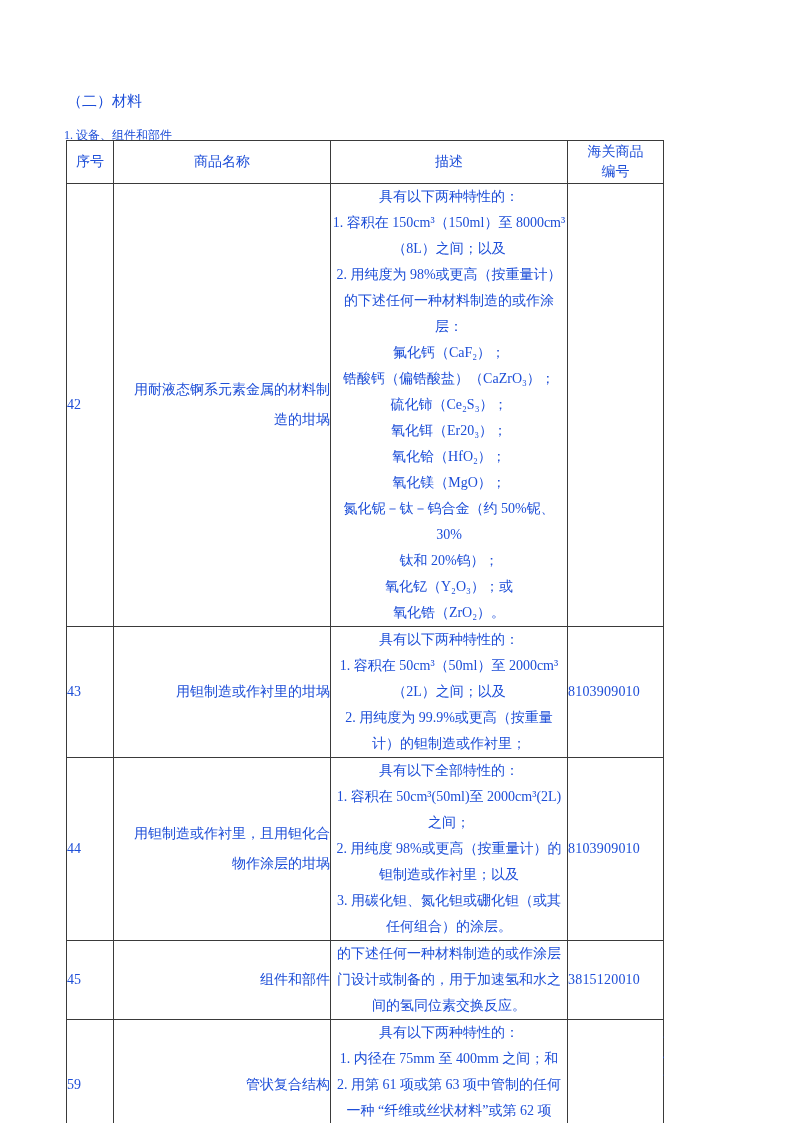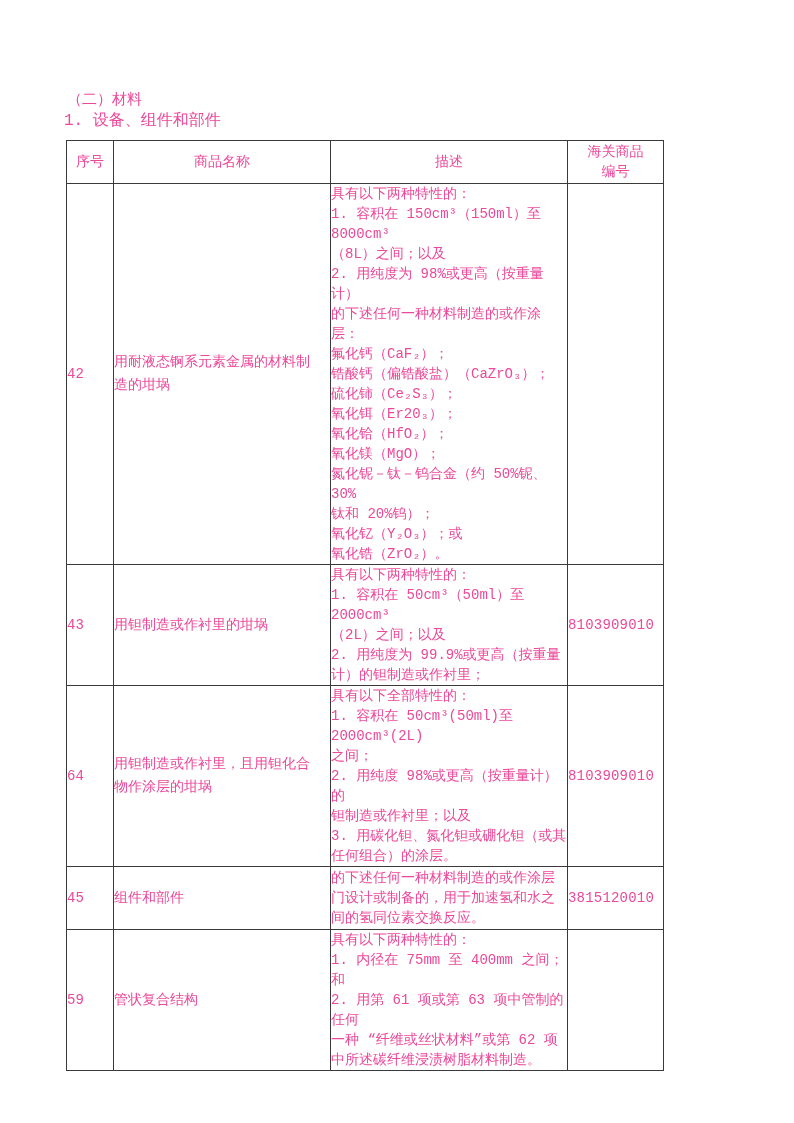--- a/index.html
+++ b/index.html
@@ -1,30 +1,30 @@
 <!DOCTYPE html>
 <html><head>
 <meta charset="utf-8">
 <style>
   html,body{margin:0;padding:0;background:#ffffff;}
   .page{
     position:relative;
     width:664px;height:1123px;
     background:#ffffff;
-    color:#ec4899;
-    font-family:Liberation Mono, monospace;
+    color:#1d4ed8;
+    font-family:Liberation Serif, serif;
     overflow:hidden;
   }
   .doc-heading{
     position:absolute;left:67px;top:92px;
     font-size:15px;line-height:18px;
   }
   .doc-subheading{
-    position:absolute;left:64px;top:112px;
-    font-size:16px;line-height:18px;
+    position:absolute;left:64px;top:126px;
+    font-size:12px;line-height:18px;
   }
   table.materials{
     position:absolute;left:66px;top:140px;
     border-collapse:collapse;table-layout:fixed;
     width:662px;
   }
   table.materials th,
   table.materials td{
     border:1px solid #3a3a3a;
     font-size:14px;
@@ -40,29 +40,29 @@
   tr.rh3{height:63px;}
   tr.rh4{height:96px;}
   th.hcell{
     text-align:center;
     line-height:20px;
     white-space:pre-line;
     padding:1px 2px;
   }
   td.c-no{}
   td.c-name{
-    text-align:left;
+    text-align:right;
     padding:2px 8px 2px 9px;
-    line-height:23px;
+    line-height:30px;
     white-space:pre-line;
   }
   td.c-desc{
-    text-align:left;
+    text-align:center;
     padding:1px 4px 1px 6px;
-    line-height:20px;
+    line-height:26px;
     white-space:pre-line;
   }
   td.c-code{text-align:left;letter-spacing:0.2px;}
   td.c-unit{text-align:center;letter-spacing:1px;}
   .page-number{
     position:absolute;left:663px;top:1026px;
     font-size:20px;line-height:19px;
     letter-spacing:1px;
   }
 </style>
@@ -120,21 +120,21 @@
         <td class="c-name">用钽制造或作衬里的坩埚</td>
         <td class="c-desc">具有以下两种特性的：
 1. 容积在 50cm³（50ml）至 2000cm³
 （2L）之间；以及
 2. 用纯度为 99.9%或更高（按重量
 计）的钽制造或作衬里；</td>
         <td class="c-code">8103909010</td>
         <td class="c-unit">千克</td>
       </tr>
       <tr class="rh2">
-        <td class="c-no">64</td>
+        <td class="c-no">44</td>
         <td class="c-name">用钽制造或作衬里，且用钽化合
 物作涂层的坩埚</td>
         <td class="c-desc">具有以下全部特性的：
 1. 容积在 50cm³(50ml)至 2000cm³(2L)
 之间；
 2. 用纯度 98%或更高（按重量计）的
 钽制造或作衬里；以及
 3. 用碳化钽、氮化钽或硼化钽（或其
 任何组合）的涂层。</td>
         <td class="c-code">8103909010</td>

